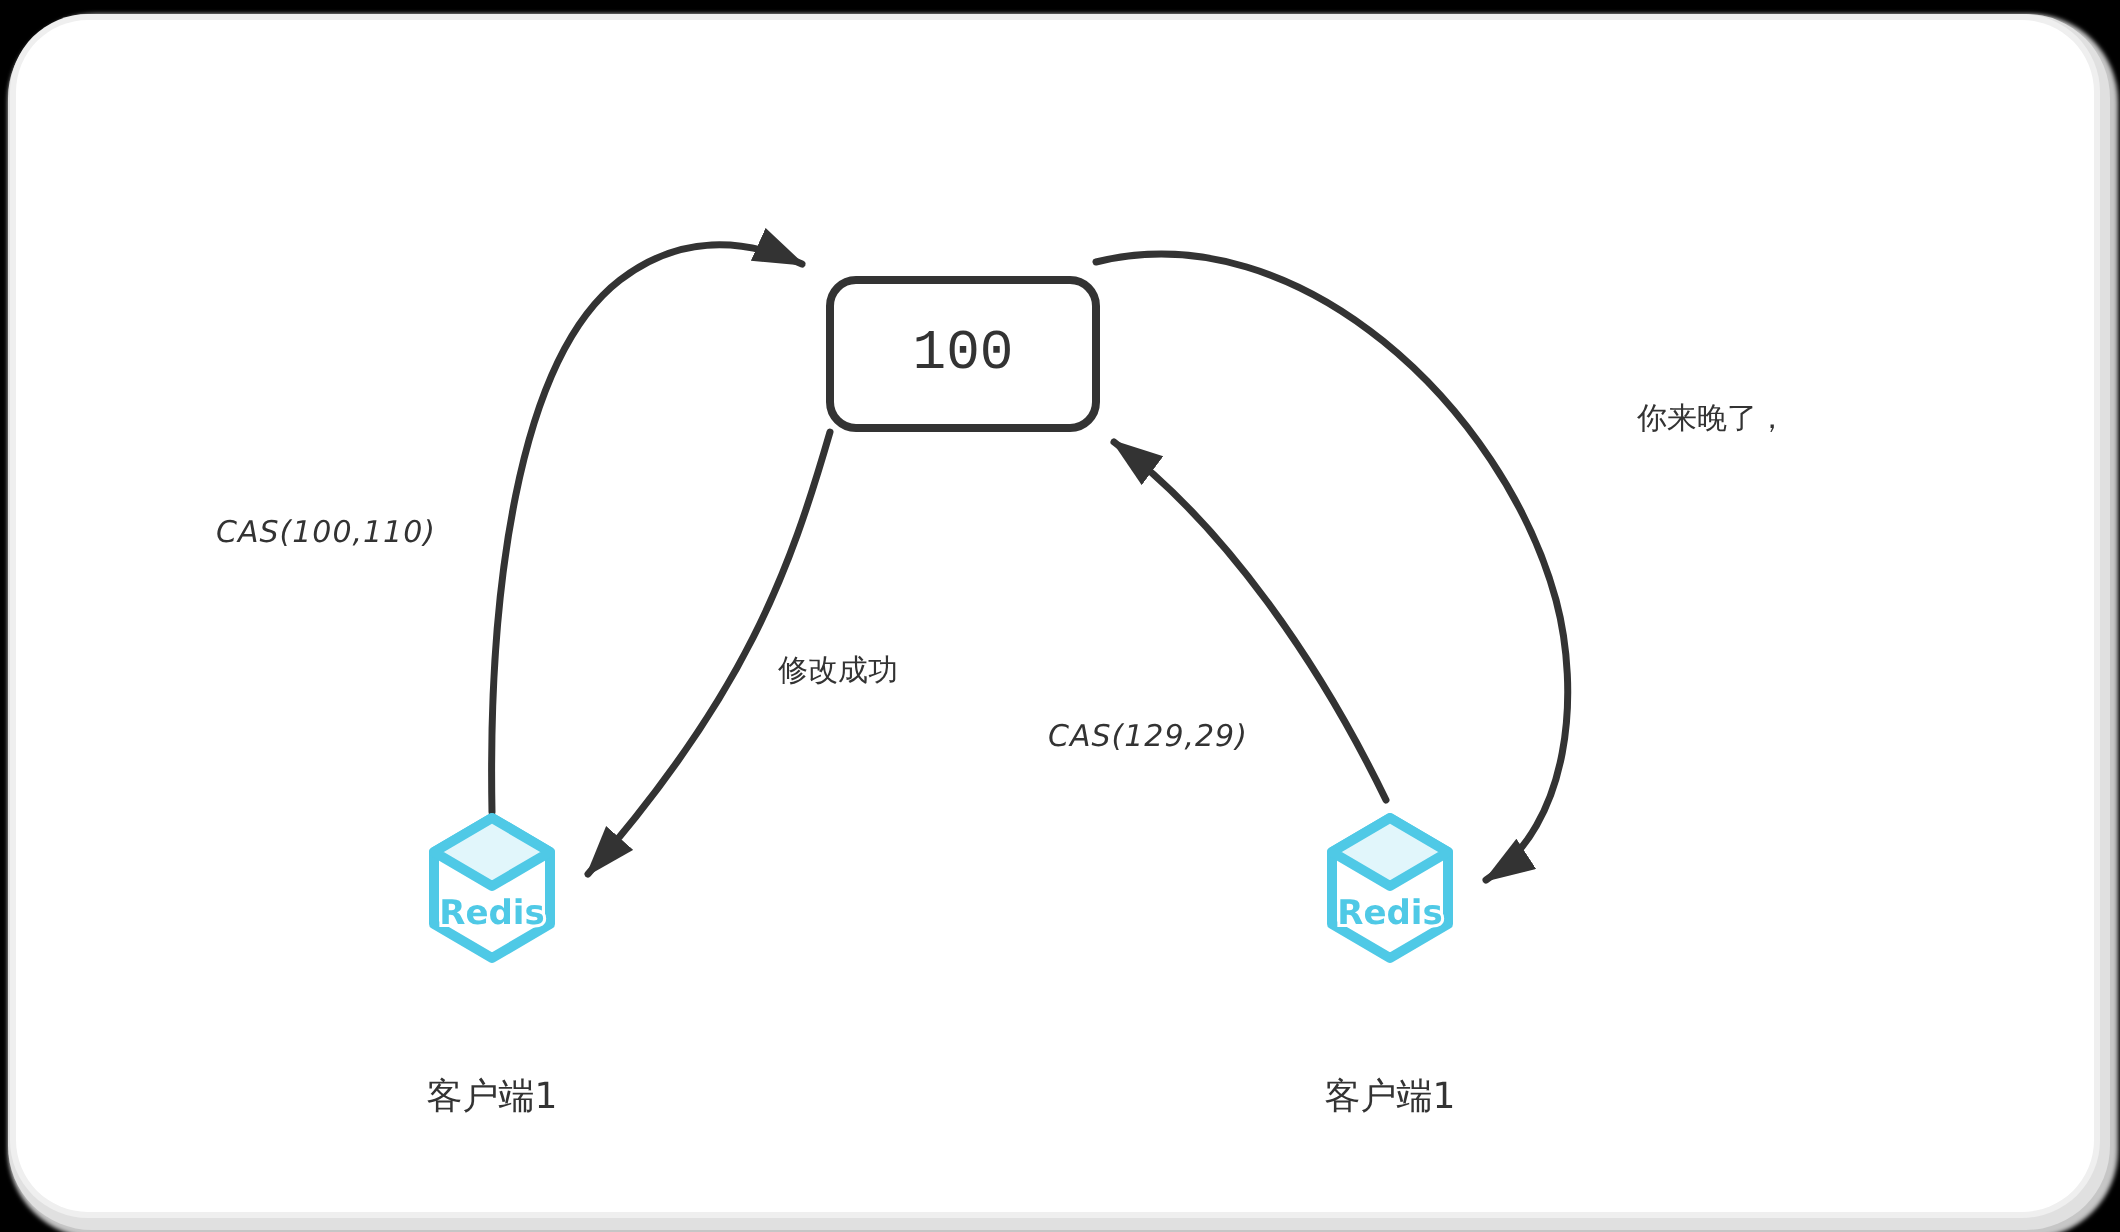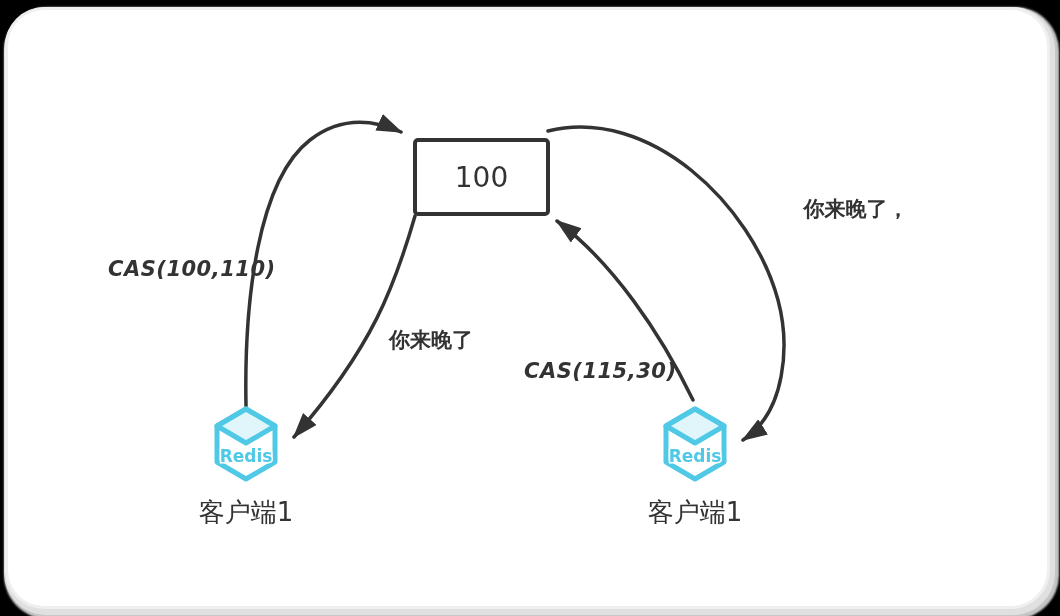--- a/index.html
+++ b/index.html
@@ -30,59 +30,58 @@
     stroke:var(--stroke);
     stroke-width:3.5;
     stroke-linecap:round;
   }
   .arrowhead{fill:var(--stroke);}
   .value-box{
     position:absolute;
     left:413px;top:138px;width:137px;height:78px;
     background:var(--card-bg);
     border:4px solid var(--stroke);
-    border-radius:5px;
+    border-radius:15px;
     display:flex;align-items:center;justify-content:center;
-    font-size:28px;color:var(--stroke);
+    font-size:28px;color:var(--stroke);font-family:Liberation Mono, monospace;
   }
   .lbl{
     position:absolute;
     color:var(--stroke);
-    font-size:21px;
+    font-size:15px;
     white-space:nowrap;
-    font-weight:bold;
   }
   .lbl.cas{font-style:italic;letter-spacing:0.5px;}
   .lbl-cas-left{left:108px;top:257px;}
   .lbl-modify{left:389px;top:326px;}
   .lbl-cas-right{left:524px;top:359px;}
   .lbl-late{
     left:698px;top:193px;width:316px;
     text-align:center;line-height:32px;white-space:normal;
   }
   .client{
     position:absolute;
     width:100px;
-    display:flex;flex-direction:column;align-items:center;
+    display:flex;flex-direction:column;align-items:center;gap:41px;
   }
   .client-left{left:196px;top:406px;}
   .client-right{left:645px;top:406px;}
   .redis-icon{display:block;}
   .redis-hex{fill:#ffffff;stroke:var(--redis);stroke-width:5;stroke-linejoin:round;}
   .redis-top{fill:var(--redis-face);stroke:var(--redis);stroke-width:5;stroke-linejoin:round;}
   .redis-word{
     font-family:"DejaVu Sans","Liberation Sans",sans-serif;
     font-size:17px;font-weight:bold;
     fill:var(--redis);
     stroke:#ffffff;stroke-width:3;paint-order:stroke;
     text-anchor:middle;
   }
   .client-label{
     margin-top:13px;
-    font-size:26px;color:var(--stroke);
+    font-size:18px;color:var(--stroke);
     white-space:nowrap;
   }
 </style>
 </head>
 <body>
 
 <div class="card"></div>
 
 <div class="stage">
 
@@ -97,23 +96,23 @@
     <path class="arrow" d="M 693 400 C 660 332 612 262 557 221" marker-end="url(#ah)"></path>
     <path class="arrow" d="M 548 131 C 650 106 752 205 778 300 C 790 345 786 412 743 440" marker-end="url(#ah)"></path>
   </svg>
 
   <div class="value-box">
     <span>100</span>
   </div>
 
   <div class="lbl cas lbl-cas-left">CAS(100,110)</div>
 
-  <div class="lbl lbl-modify">你来晚了</div>
+  <div class="lbl lbl-modify">修改成功</div>
 
-  <div class="lbl cas lbl-cas-right">CAS(115,30)</div>
+  <div class="lbl cas lbl-cas-right">CAS(129,29)</div>
 
   <div class="lbl lbl-late">
     <div>你来晚了，</div>
   </div>
 
   <div class="client client-left">
     <svg class="redis-icon" width="68" height="76" viewBox="0 0 68 76" xmlns="http://www.w3.org/2000/svg">
       <polygon class="redis-hex" points="34,3 63,20 63,56 34,73 5,56 5,20"></polygon>
       <polygon class="redis-top" points="34,3 63,20 34,37 5,20"></polygon>
       <text class="redis-word" x="34" y="56">Redis</text>

